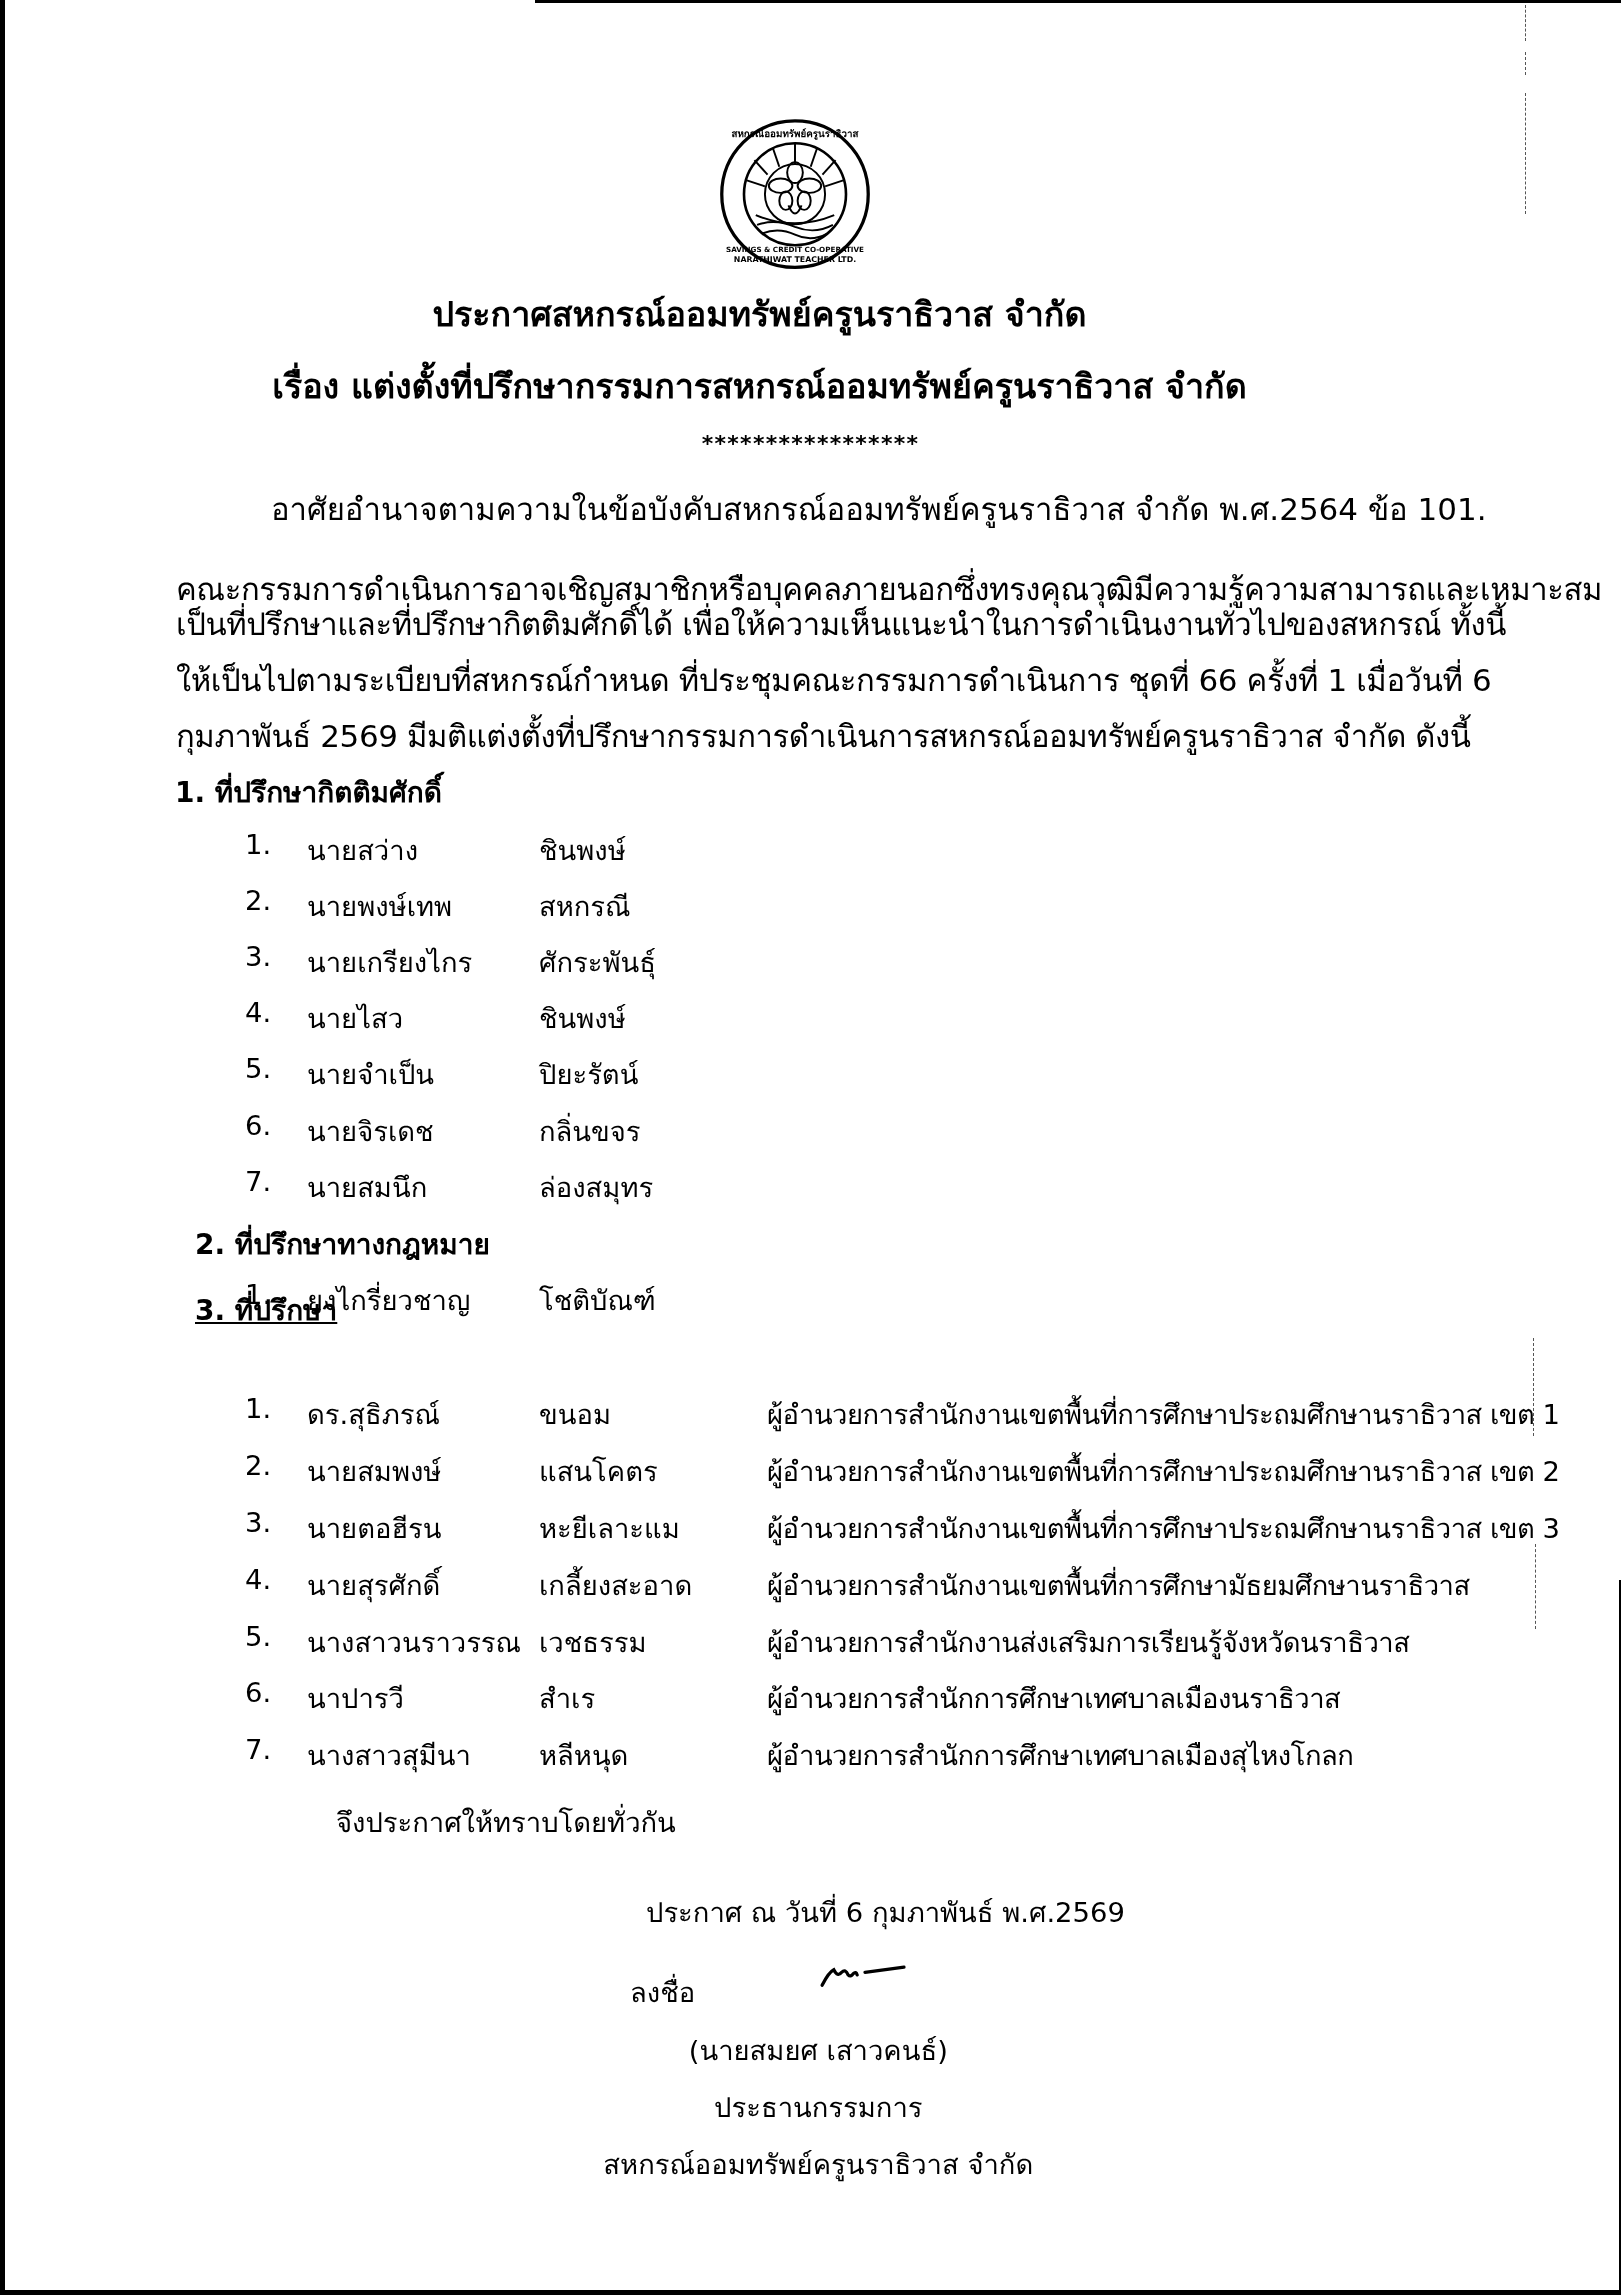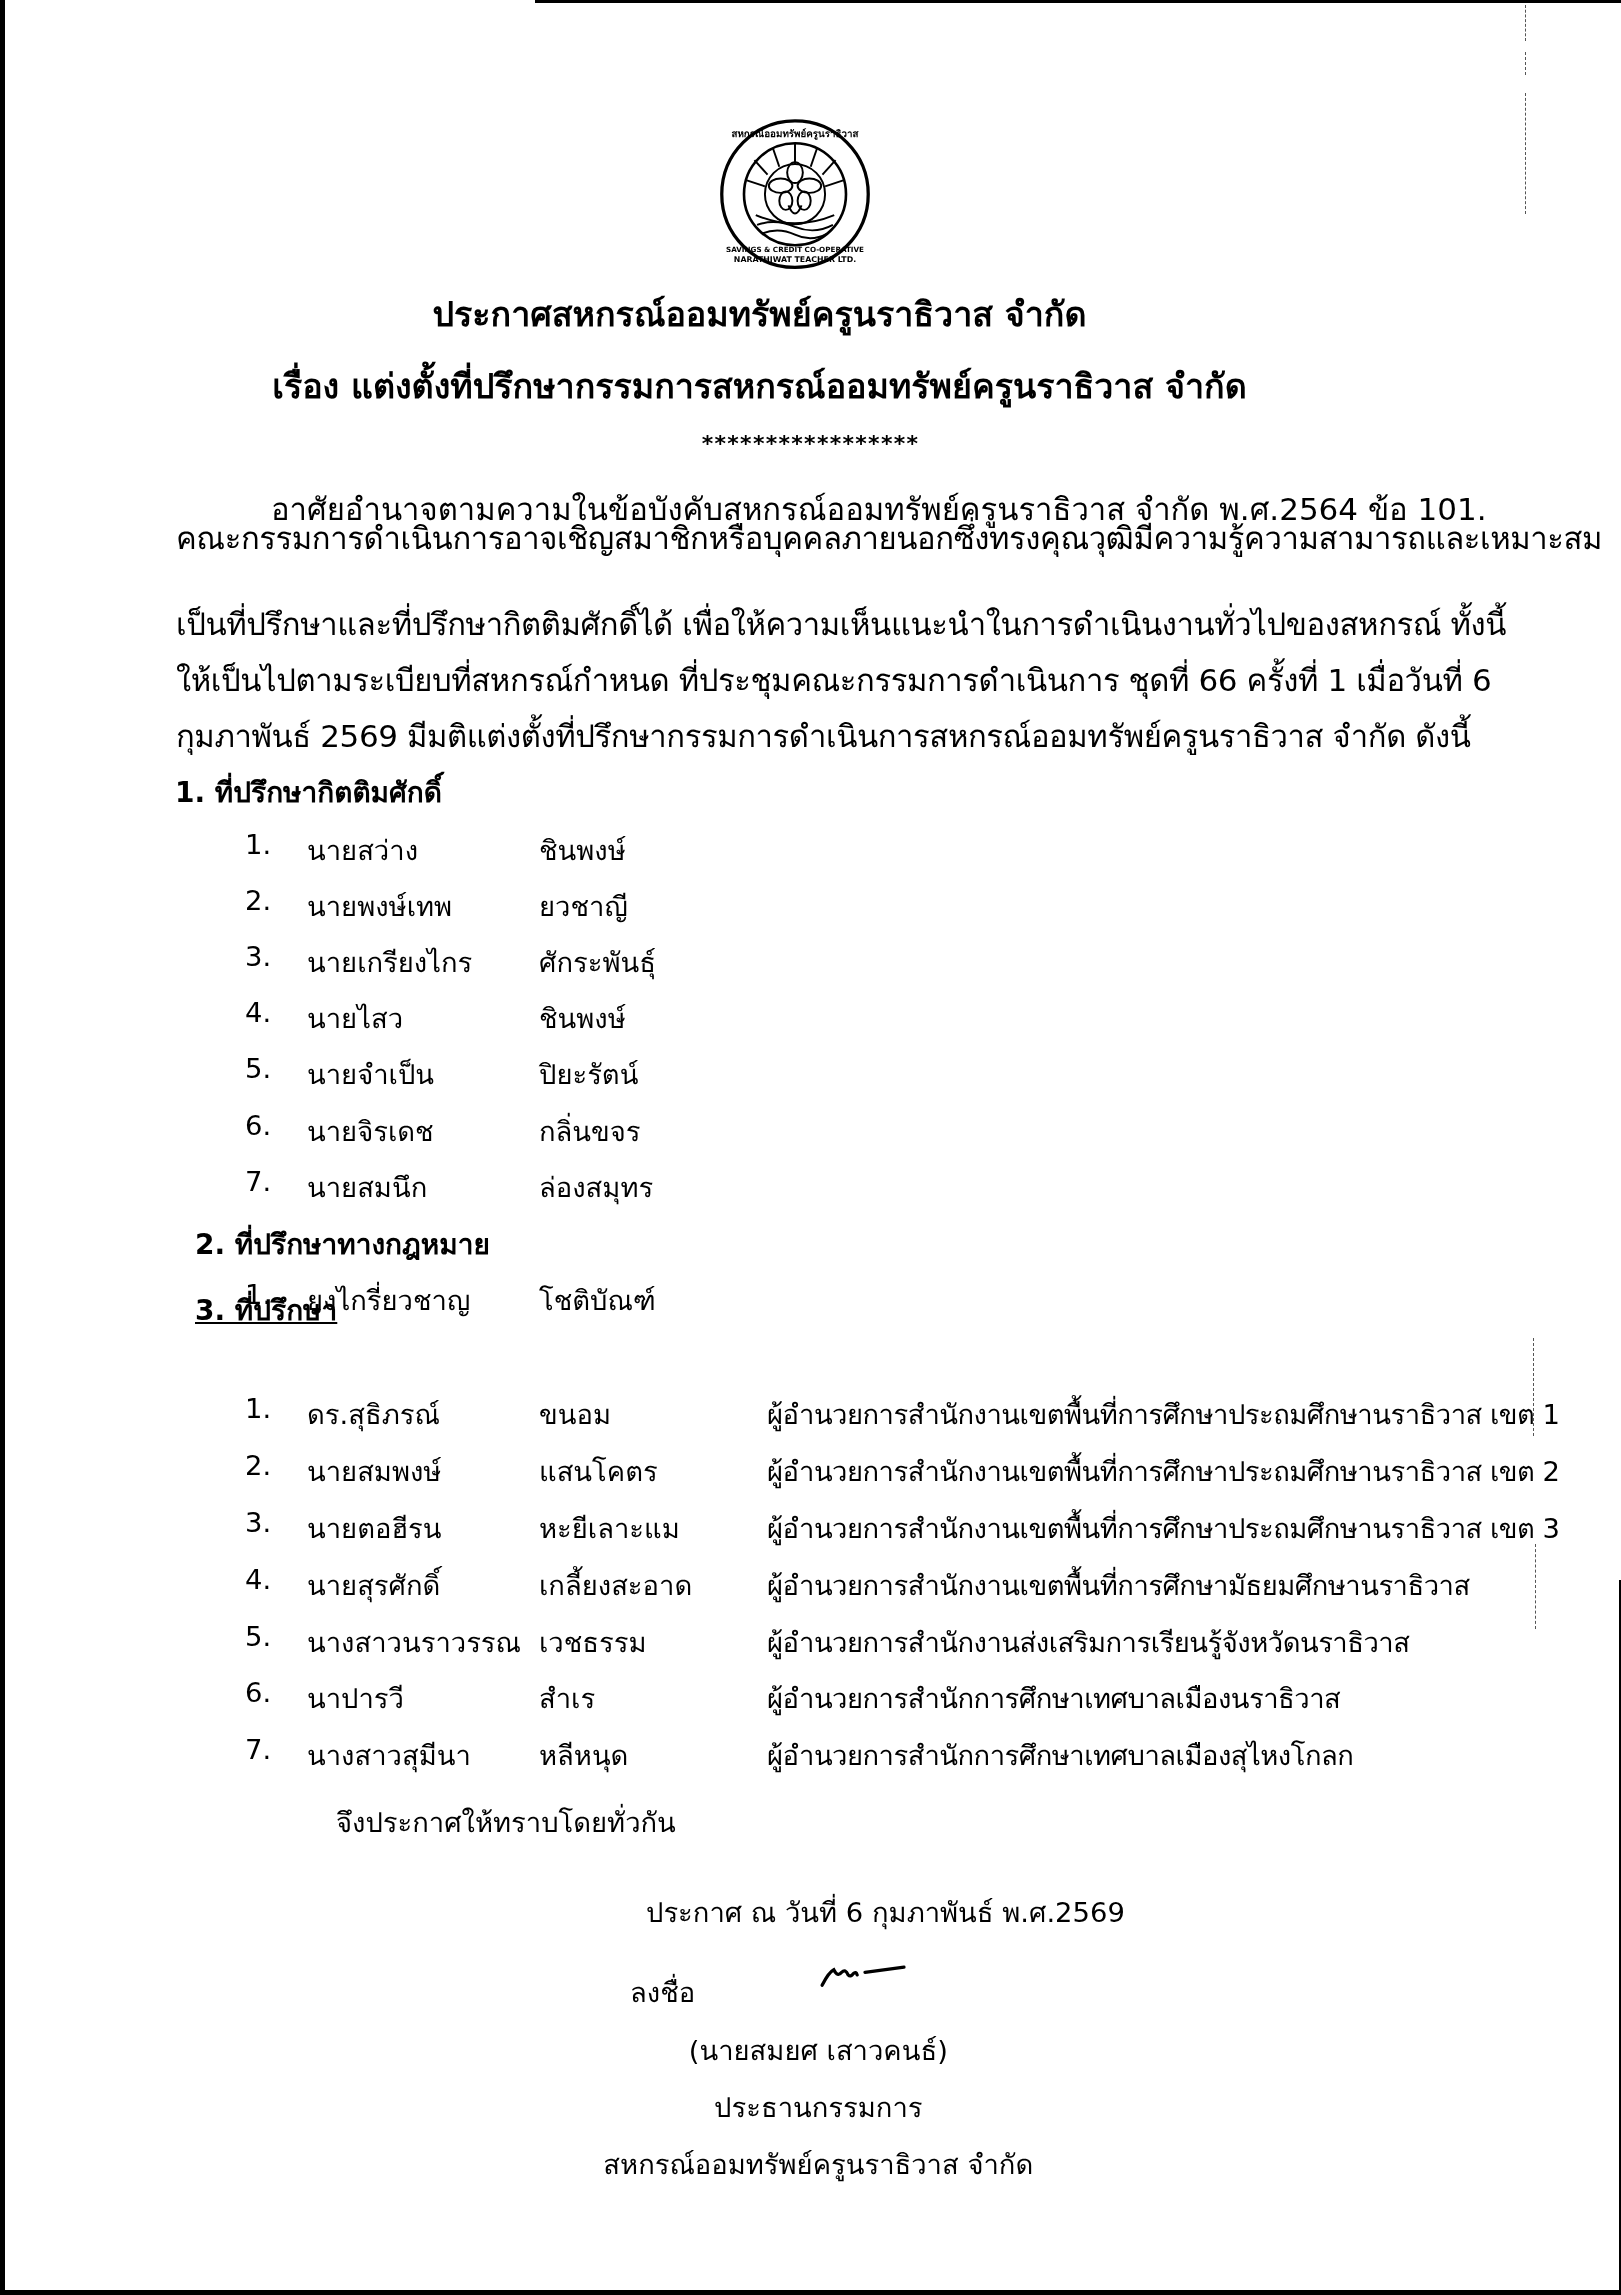--- a/index.html
+++ b/index.html
@@ -77,35 +77,35 @@
     <text x="130" y="222" font-size="12" text-anchor="middle" font-family="DejaVu Sans, sans-serif" font-weight="bold">NARATHIWAT TEACHER LTD.</text>
     <text x="130" y="207" font-size="11" text-anchor="middle" font-family="DejaVu Sans, sans-serif" font-weight="bold">SAVINGS &amp; CREDIT CO-OPERATIVE</text>
   </svg>
 </div>
 
 <div class="title title-1">ประกาศสหกรณ์ออมทรัพย์ครูนราธิวาส จำกัด</div>
 <div class="title title-2">เรื่อง  แต่งตั้งที่ปรึกษากรรมการสหกรณ์ออมทรัพย์ครูนราธิวาส จำกัด</div>
 <div class="stars">*****************</div>
 
 <div class="para-line" style="left:271px; top:484px;">อาศัยอำนาจตามความในข้อบังคับสหกรณ์ออมทรัพย์ครูนราธิวาส จำกัด พ.ศ.2564 ข้อ 101.</div>
-<div class="para-line" style="left:176px; top:513px; letter-spacing:-0.4px;">คณะกรรมการดำเนินการอาจเชิญสมาชิกหรือบุคคลภายนอกซึ่งทรงคุณวุฒิมีความรู้ความสามารถและเหมาะสม</div>
+<div class="para-line" style="left:176px; top:564px; letter-spacing:-0.4px;">คณะกรรมการดำเนินการอาจเชิญสมาชิกหรือบุคคลภายนอกซึ่งทรงคุณวุฒิมีความรู้ความสามารถและเหมาะสม</div>
 <div class="para-line" style="left:176px; top:599px; letter-spacing:-0.4px;">เป็นที่ปรึกษาและที่ปรึกษากิตติมศักดิ์ได้ เพื่อให้ความเห็นแนะนำในการดำเนินงานทั่วไปของสหกรณ์ ทั้งนี้</div>
 <div class="para-line" style="left:176px; top:655px; letter-spacing:-0.4px;">ให้เป็นไปตามระเบียบที่สหกรณ์กำหนด ที่ประชุมคณะกรรมการดำเนินการ ชุดที่ 66 ครั้งที่ 1 เมื่อวันที่ 6</div>
 <div class="para-line" style="left:176px; top:711px; letter-spacing:-0.4px;">กุมภาพันธ์ 2569 มีมติแต่งตั้งที่ปรึกษากรรมการดำเนินการสหกรณ์ออมทรัพย์ครูนราธิวาส จำกัด ดังนี้</div>
 
 <div class="section-head" style="left:175px; top:770px;">1. ที่ปรึกษากิตติมศักดิ์</div>
 <div class="row" style="left:245px; top:829px;">
   <span class="num">1.</span>
   <span class="first">นายสว่าง</span>
   <span class="last">ชินพงษ์</span>
 </div>
 <div class="row" style="left:245px; top:885px;">
   <span class="num">2.</span>
   <span class="first">นายพงษ์เทพ</span>
-  <span class="last">ยวชาญี</span>
+  <span class="last">สหกรณี</span>
 </div>
 <div class="row" style="left:245px; top:941px;">
   <span class="num">3.</span>
   <span class="first">นายเกรียงไกร</span>
   <span class="last">ศักระพันธุ์</span>
 </div>
 <div class="row" style="left:245px; top:997px;">
   <span class="num">4.</span>
   <span class="first">นายไสว</span>
   <span class="last">ชินพงษ์</span>

